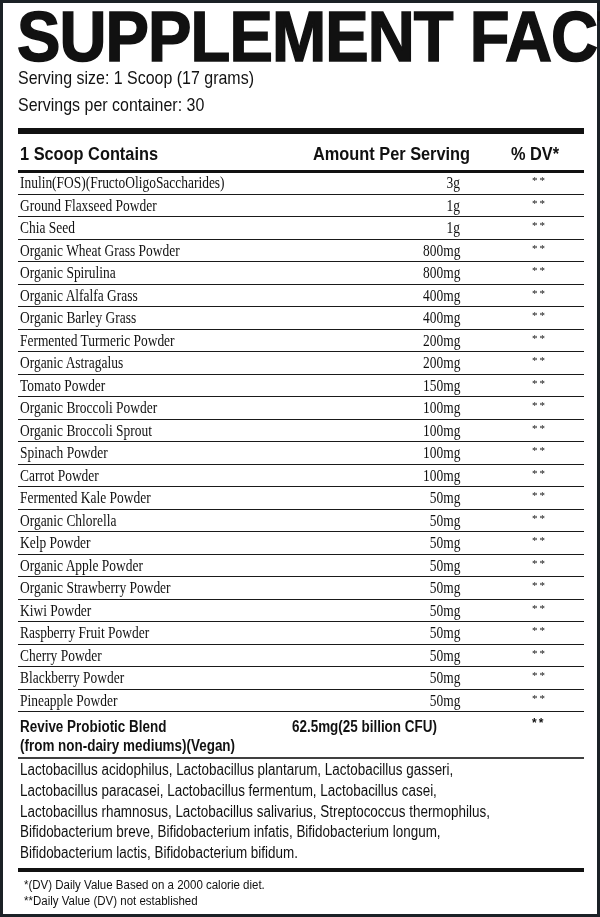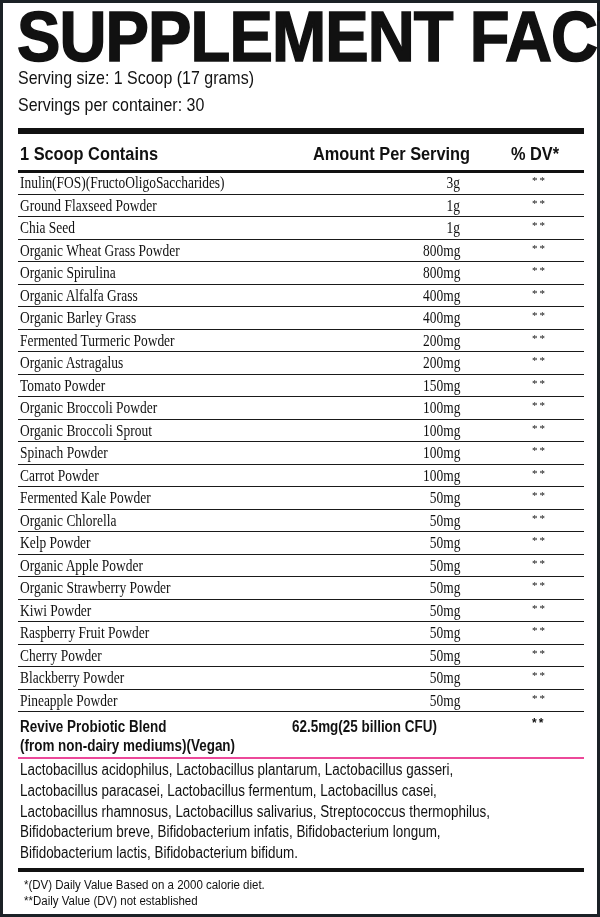--- a/index.html
+++ b/index.html
@@ -55,21 +55,21 @@
     .row .a {
       position: absolute; right: 124px; top: 0;
       transform: scaleX(0.84); transform-origin: right top; white-space: nowrap;
     }
     .row .d {
       position: absolute; left: 514px; top: -2px; font-size: 11px; letter-spacing: 2px;
       white-space: nowrap;
     }
     .probiotic {
       position: absolute; left: 15px; top: 714px; width: 566px; height: 40px;
-      border-bottom: 2px solid #ec4899;
+      border-bottom: 2px solid #404040;
     }
     .probiotic .pn {
       position: absolute; left: 2px; top: 0; font-weight: 700; font-size: 16px; line-height: 19px;
       transform: scaleX(0.84); transform-origin: left top; white-space: nowrap;
     }
     .probiotic .pa {
       position: absolute; left: 274px; top: 0; font-weight: 700; font-size: 16px; line-height: 19px;
       transform: scaleX(0.84); transform-origin: left top; white-space: nowrap;
     }
     .probiotic .pd {

